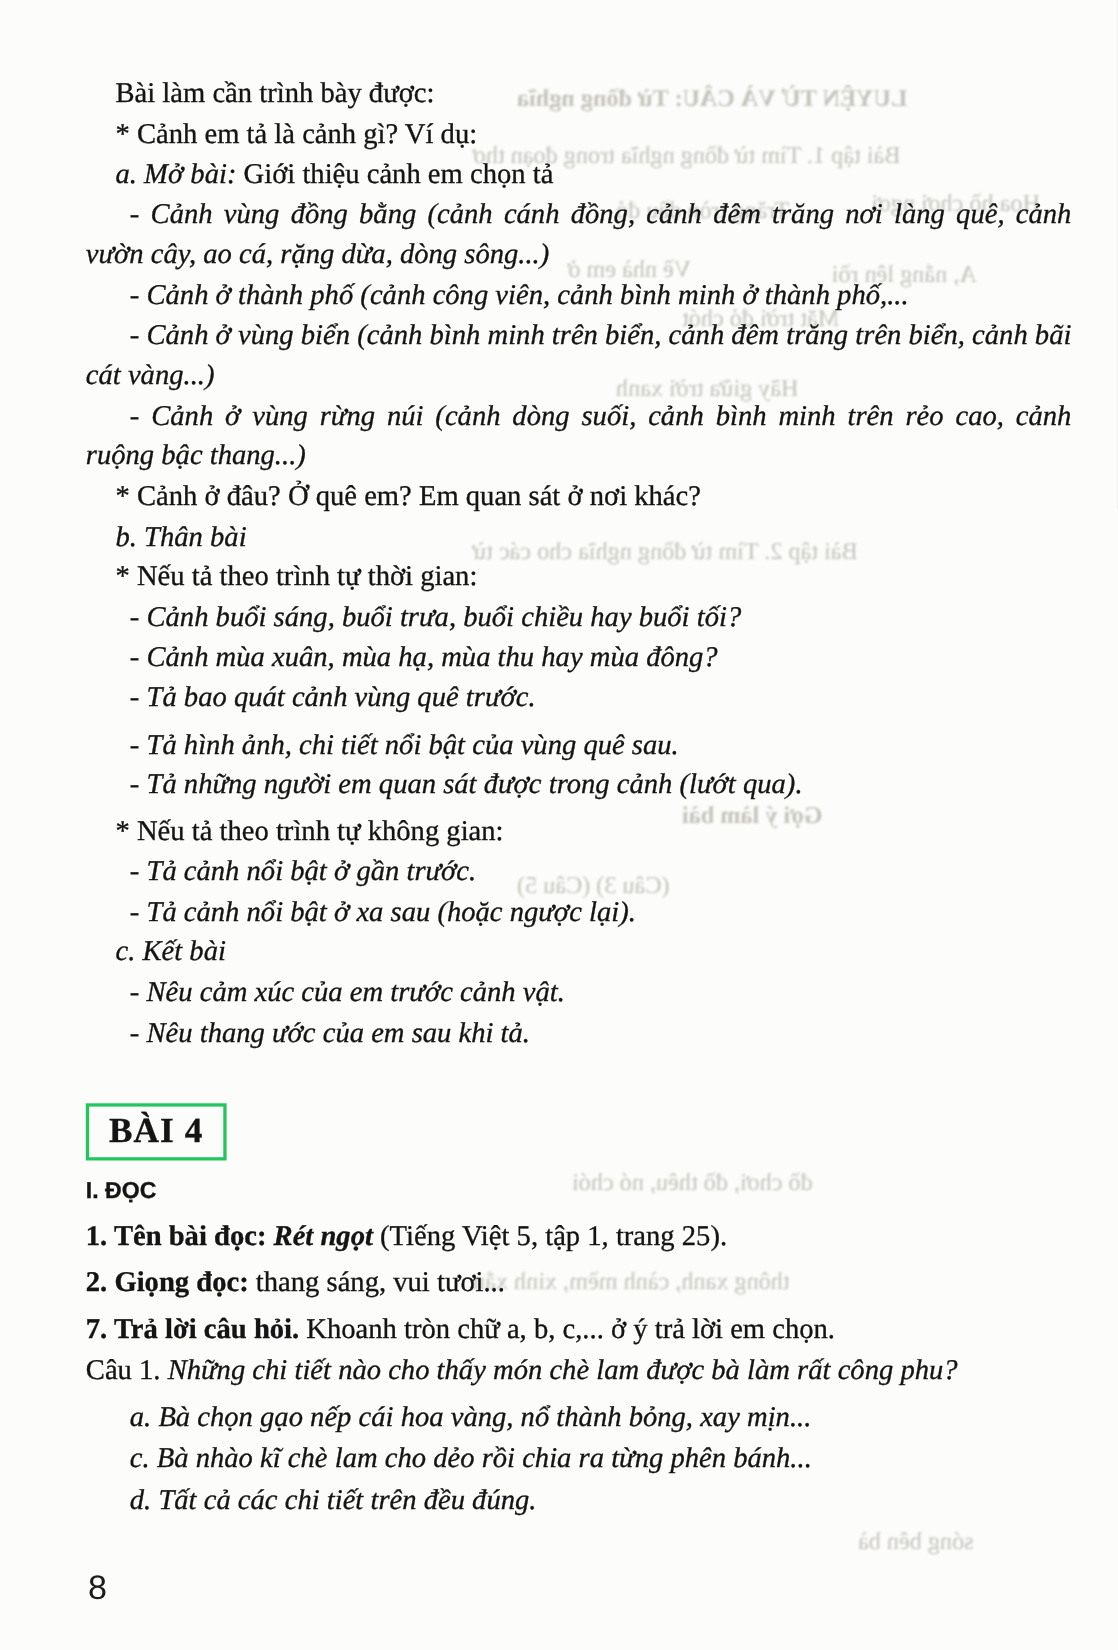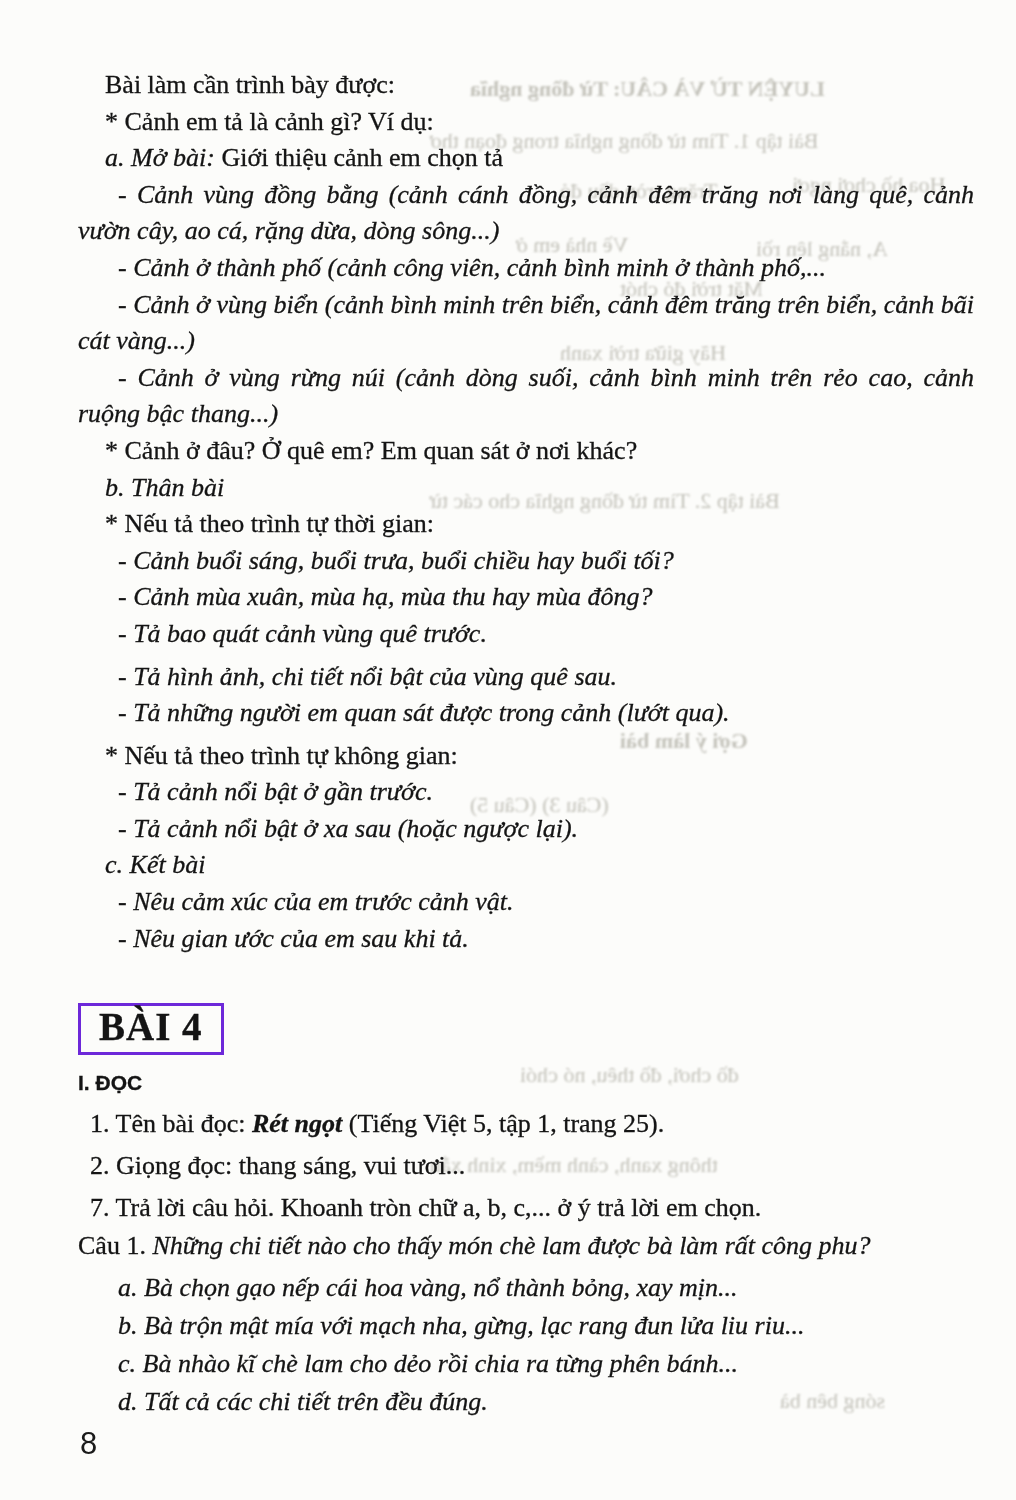--- a/index.html
+++ b/index.html
@@ -19,33 +19,33 @@
     width:896px;
     font-size:26px;
     line-height:36.6px;
     text-align:justify;
     -webkit-text-stroke:0.3px #141414;
   }
   .content p{margin:0;}
   .ind1{text-indent:27px;}   
   .ind2{text-indent:40px;font-style:italic;}   
   .it{font-style:italic;}
-  .b{font-weight:normal;margin-left:12px;}
+  .b{font-weight:bold;}
   .bi{font-weight:bold;font-style:italic;}
 
   
   .lesson{margin-top:46px;}
   .lesson-box{
     display:inline-block;
     margin-left:-10px;
-    border:3px solid #6d28d9;
+    border:3px solid #22c55e;
     padding:3px 18px 7px 18px;
     font-family:"Liberation Serif", serif;
     font-weight:bold;
-    font-size:39px;
+    font-size:32px;
     line-height:36px;
     text-indent:0;
     letter-spacing:1px;
   }
   .sec-head{
     margin-top:9px !important;
     font-family:"Liberation Sans", sans-serif;
     font-weight:bold;
     font-size:21px;
     line-height:37px;
@@ -136,38 +136,37 @@
       <p class="ind2">- Tả bao quát cảnh vùng quê trước.</p>
       <p class="ind2 gap6">- Tả hình ảnh, chi tiết nổi bật của vùng quê sau.</p>
       <p class="ind2">- Tả những người em quan sát được trong cảnh (lướt qua).</p>
 
       <p class="ind1 gap6">* Nếu tả theo trình tự không gian:</p>
       <p class="ind2">- Tả cảnh nổi bật ở gần trước.</p>
       <p class="ind2">- Tả cảnh nổi bật ở xa sau (hoặc ngược lại).</p>
 
       <p class="ind1 it">c. Kết bài</p>
       <p class="ind2">- Nêu cảm xúc của em trước cảnh vật.</p>
-      <p class="ind2">- Nêu gian ước của em sau khi tả.</p>
+      <p class="ind2">- Nêu thang ước của em sau khi tả.</p>
     </section>
 
     <section class="lesson">
       <p class="lesson-box">BÀI 4</p>
 
       <p class="sec-head">I. ĐỌC</p>
 
       <p class="row gap4"><span class="b">1. Tên bài đọc: </span><span class="bi">Rét ngọt</span><span> (Tiếng Việt 5, tập 1, trang 25).</span></p>
 
       <p class="row gap4"><span class="b">2. Giọng đọc:</span><span> thang sáng, vui tươi...</span></p>
 
       <p class="row gap4"><span class="b">7. Trả lời câu hỏi.</span><span> Khoanh tròn chữ a, b, c,... ở ý trả lời em chọn.</span></p>
 
       <p class="row"><span>Câu 1. </span><span class="it">Những chi tiết nào cho thấy món chè lam được bà làm rất công phu?</span></p>
 
       <p class="row ind2 gap4">a. Bà chọn gạo nếp cái hoa vàng, nổ thành bỏng, xay mịn...</p>
-      <p class="row ind2">b. Bà trộn mật mía với mạch nha, gừng, lạc rang đun lửa liu riu...</p>
       <p class="row ind2">c. Bà nhào kĩ chè lam cho dẻo rồi chia ra từng phên bánh...</p>
       <p class="row ind2">d. Tất cả các chi tiết trên đều đúng.</p>
     </section>
 
   </main>
 
   <div class="pagenum">8</div>
 
 </div>
 

